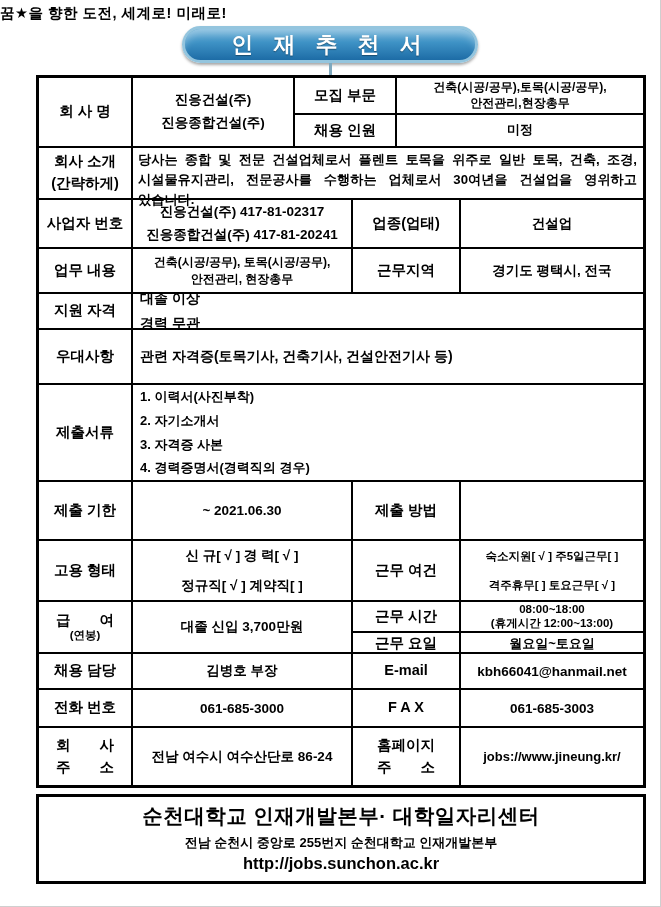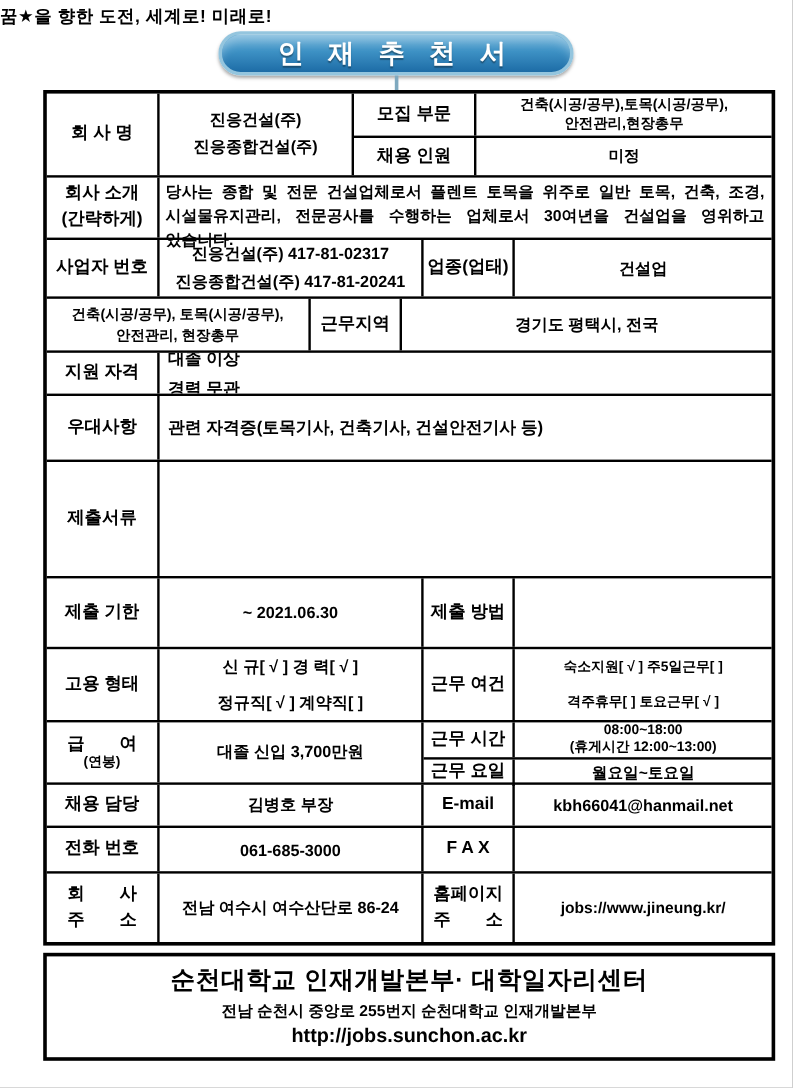--- a/index.html
+++ b/index.html
@@ -23,21 +23,21 @@
   .row { display:flex; width:100%; }
   .bb { border-bottom:2px solid #000; }
   .cell { display:flex; align-items:center; justify-content:center; text-align:center; overflow:hidden; }
   .br { border-right:2px solid #000; }
   .label { font-size:14.5px; white-space:pre-line; line-height:1.5; }
   .nowrap { white-space:nowrap; }
   .pre { white-space:pre-line; }
   .left { justify-content:flex-start; text-align:left; padding-left:7px; }
   .c1 { width:94px; }
   .c2a { width:162px; } .c3a { width:102px; }
-  .c2b { width:220px; } .c3b { width:76px; }
+  .c2b { width:220px; } .c3b { width:108px; }
   .flex1 { flex:1; }
   .subcol { flex:1; display:flex; flex-direction:column; }
   .subrow { display:flex; flex:1; }
   .fz12 { font-size:12px; line-height:1.35; }
   .fz13 { font-size:13px; }
   .fz135 { font-size:13.5px; }
   .fz14 { font-size:14px; }
   .lh18 { line-height:1.8; }
   .lh17 { line-height:1.7; }
   .intro { font-size:13.2px; line-height:1.52; text-align:justify; word-break:keep-all; padding:2px 6px 2px 5px; align-items:flex-start; display:block; }
@@ -93,39 +93,44 @@
 
     <div class="row bb" style="height:49px">
       <div class="cell br c1 label nowrap">사업자 번호</div>
       <div class="cell br c2b pre fz135 lh17">진응건설(주)  417-81-02317
 진응종합건설(주)  417-81-20241</div>
       <div class="cell br c3b label nowrap">업종(업태)</div>
       <div class="cell flex1 fz135">건설업</div>
     </div>
 
     <div class="row bb" style="height:45px">
+      <div class="cell br c1 label nowrap">업무 내용</div>
       <div class="cell br c2b pre fz12">건축(시공/공무), 토목(시공/공무),
 안전관리, 현장총무</div>
       <div class="cell br c3b label nowrap">근무지역</div>
       <div class="cell flex1 fz135">경기도 평택시, 전국</div>
     </div>
 
     <div class="row bb" style="height:36px">
       <div class="cell br c1 label nowrap">지원 자격</div>
       <div class="cell flex1 left pre fz14 lh18">대졸 이상
 경력 무관</div>
     </div>
 
     <div class="row bb" style="height:55px">
       <div class="cell br c1 label nowrap">우대사항</div>
       <div class="cell flex1 left fz14">관련 자격증(토목기사, 건축기사, 건설안전기사 등)</div>
     </div>
 
     <div class="row bb" style="height:97px">
       <div class="cell br c1 label nowrap">제출서류</div>
+      <div class="cell flex1 left pre docs">1. 이력서(사진부착)
+2. 자기소개서
+3. 자격증 사본
+4. 경력증명서(경력직의 경우)</div>
     </div>
 
     <div class="row bb" style="height:59px">
       <div class="cell br c1 label nowrap">제출 기한</div>
       <div class="cell br c2b fz135">~  2021.06.30</div>
       <div class="cell br c3b label nowrap">제출 방법</div>
     </div>
 
     <div class="row bb" style="height:61px">
       <div class="cell br c1 label nowrap">고용 형태</div>
@@ -159,20 +164,21 @@
       <div class="cell br c1 label nowrap">채용 담당</div>
       <div class="cell br c2b fz135">김병호 부장</div>
       <div class="cell br c3b label nowrap">E-mail</div>
       <div class="cell flex1 fz135">kbh66041@hanmail.net</div>
     </div>
 
     <div class="row bb" style="height:38px">
       <div class="cell br c1 label nowrap">전화 번호</div>
       <div class="cell br c2b fz135">061-685-3000</div>
       <div class="cell br c3b label nowrap">F A X</div>
+      <div class="cell flex1 fz135">061-685-3003</div>
     </div>
 
     <div class="row" style="height:57px">
       <div class="cell br c1 label">회　　사
 주　　소</div>
       <div class="cell br c2b fz135">전남 여수시 여수산단로 86-24</div>
       <div class="cell br c3b label">홈페이지
 주　　소</div>
       <div class="cell flex1 fz13">jobs://www.jineung.kr/</div>
     </div>

